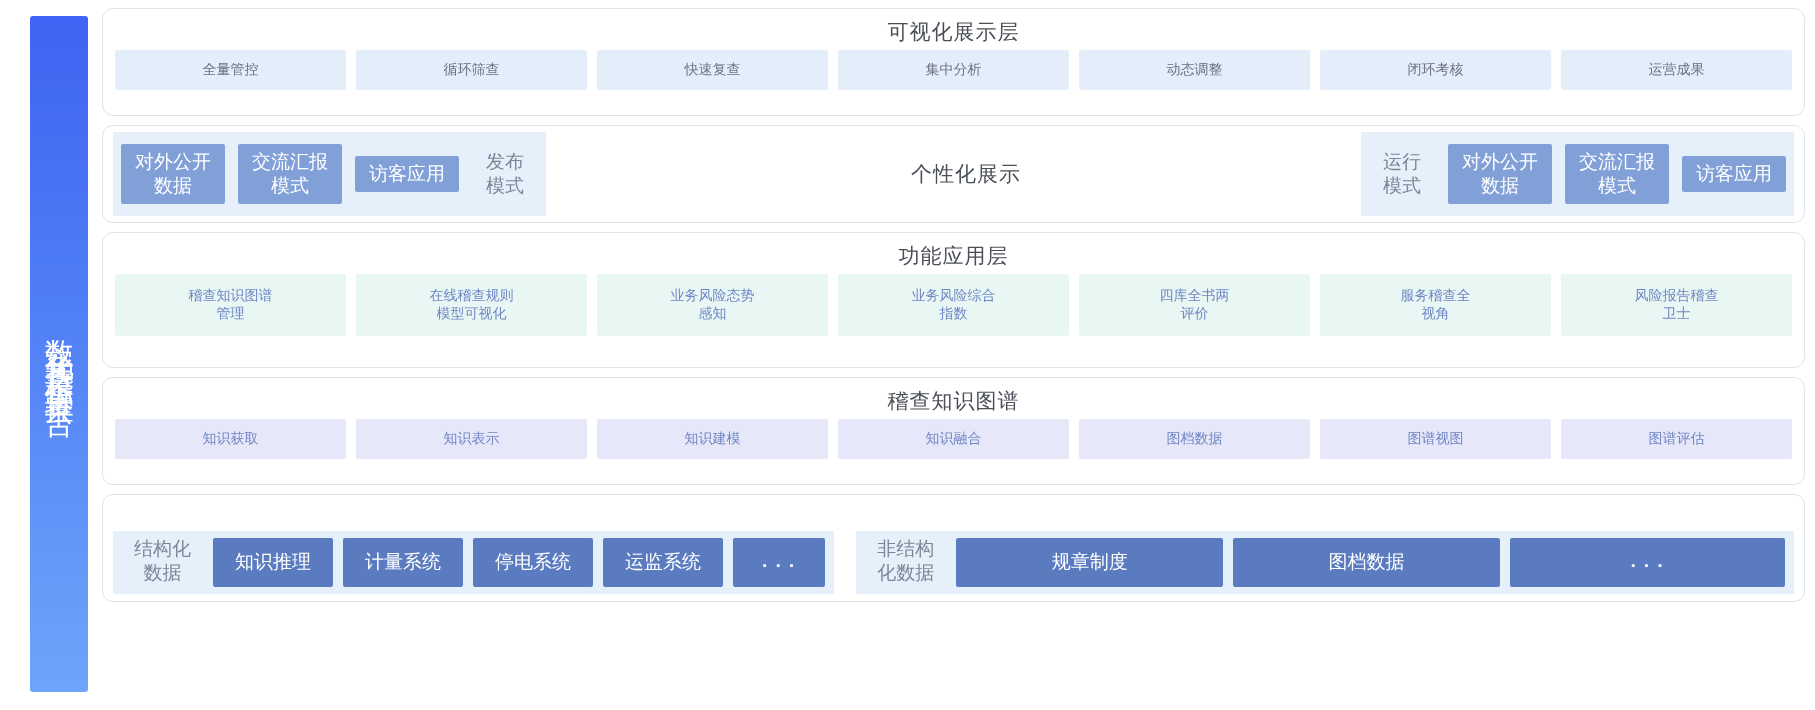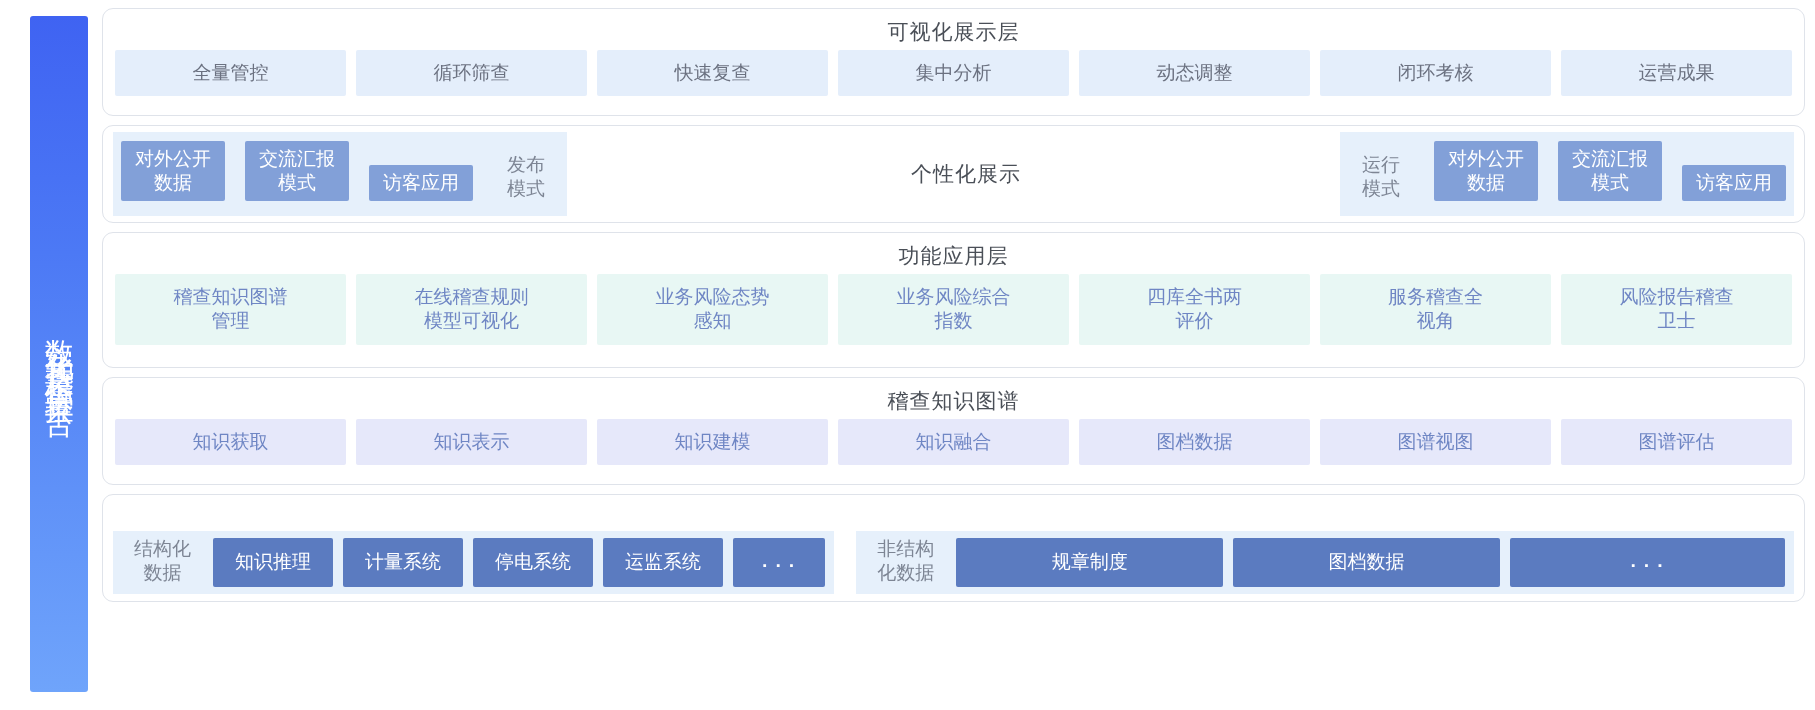--- a/index.html
+++ b/index.html
@@ -68,21 +68,21 @@
 
   .chip-row{
     display:flex;
     gap:10px;
     padding:0 12px 12px 12px;
   }
   .chip{
     flex:1 1 0;
     min-width:0;
     text-align:center;
-    font-size:19px;
+    font-size:14px;
     line-height:1.28;
     padding:11px 4px;
     border-radius:2px;
     box-sizing:border-box;
     display:flex;
     align-items:center;
     justify-content:center;
   }
 
   
@@ -94,25 +94,25 @@
   .modes-inner{
     display:flex;
     width:100%;
     align-items:stretch;
     padding:6px 10px;
     box-sizing:border-box;
     gap:0;
   }
   .mode-group{
     display:flex;
-    align-items:flex-end;
+    align-items:center;
     background:#e6f0fb;
-    padding:15px 8px;
-    box-sizing:border-box;
-    gap:20px;
+    padding:9px 8px;
+    box-sizing:border-box;
+    gap:13px;
   }
   .mode-card{
     background:#82a0d8;
     color:#ffffff;
     font-size:19px;
     line-height:1.26;
     text-align:center;
     border-radius:2px;
     padding:6px 14px;
     display:flex;

